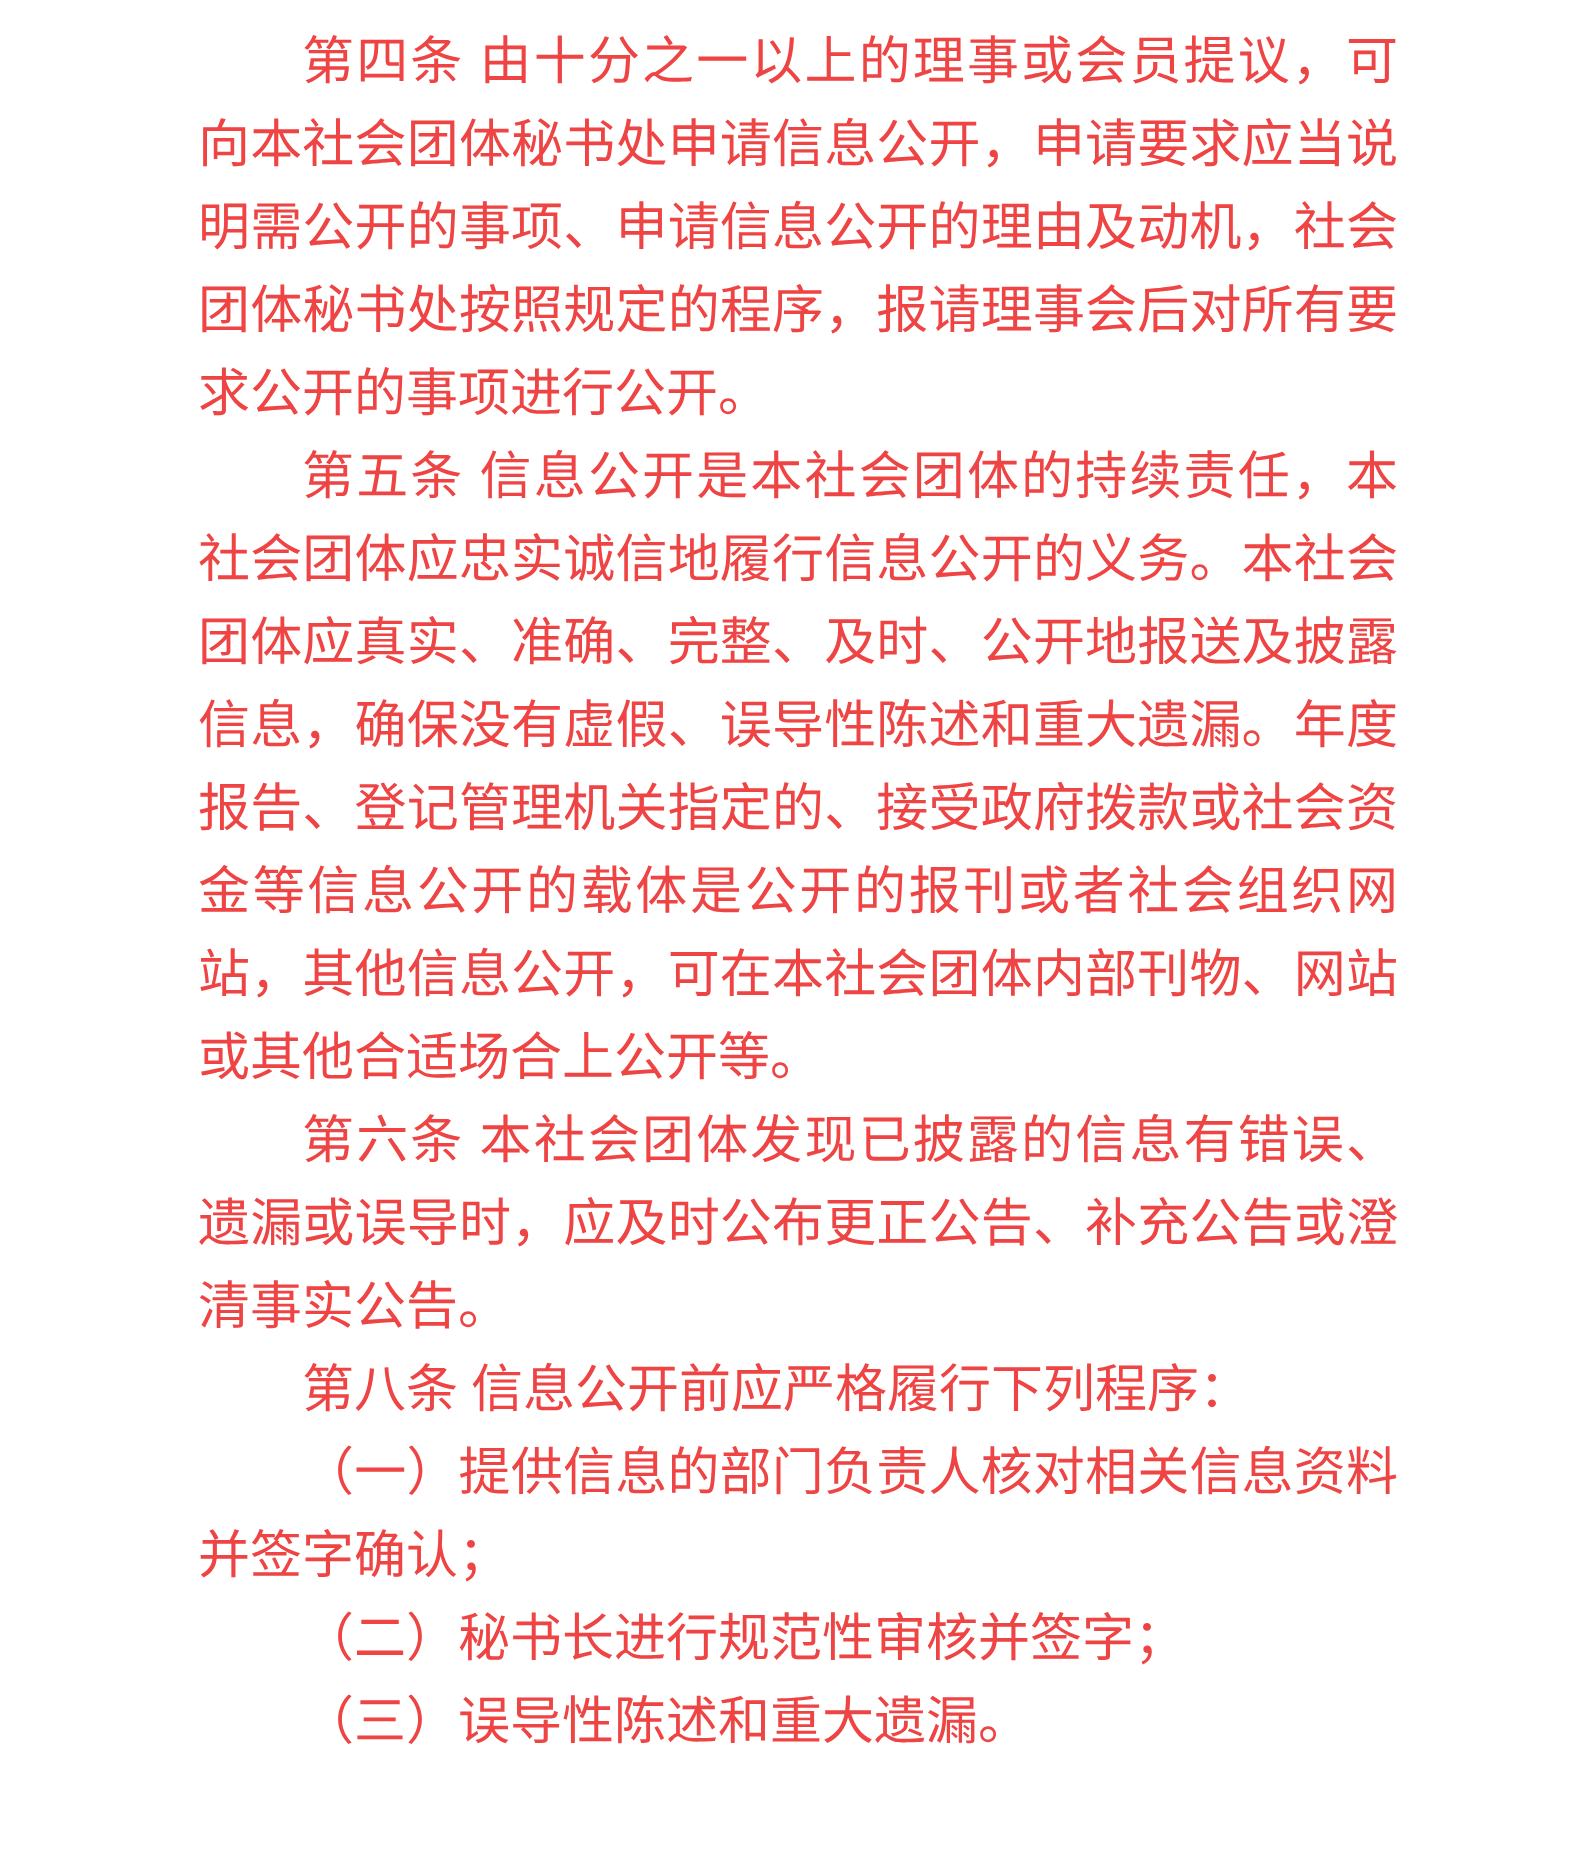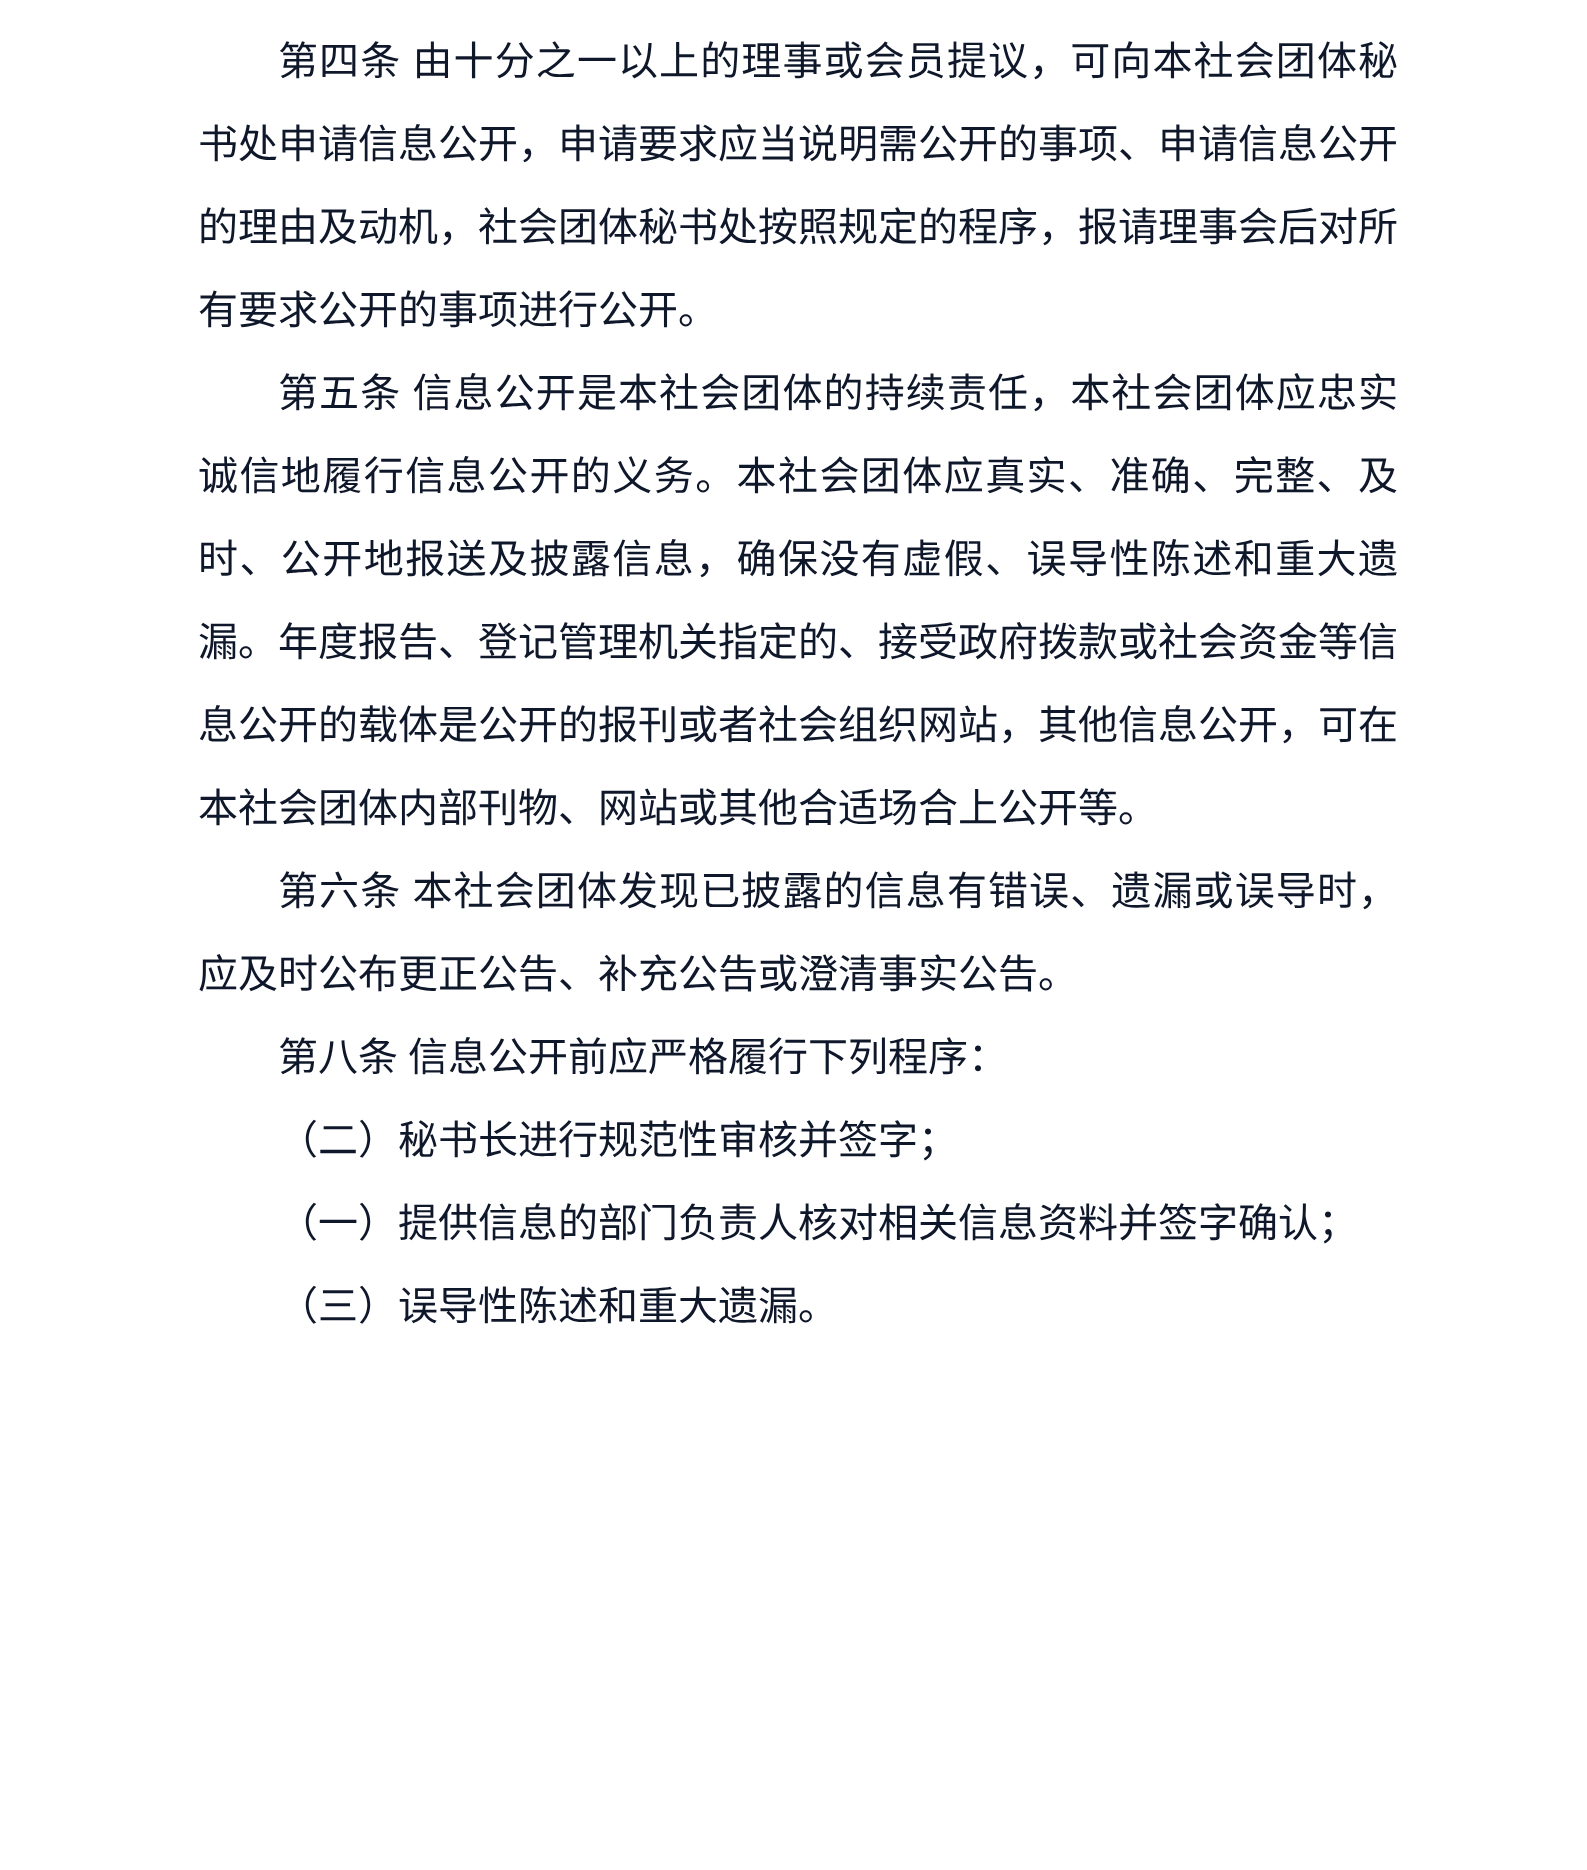--- a/index.html
+++ b/index.html
@@ -16,39 +16,39 @@
     box-sizing: border-box;
     width: 1587px;
     height: 1870px;
     padding: 20px 187px 0 198px;
     background: #ffffff;
     overflow: hidden;
   }
   .content {
     width: 1200px;
     font-family: "Liberation Serif", "DejaVu Serif", serif;
-    font-size: 40px;
+    font-size: 52px;
     line-height: 83px;
-    color: #0f172a;
+    color: #ef4444;
     text-align: justify;
     text-align-last: left;
     word-break: normal;
   }
   .content p {
     margin: 0;
     padding: 0;
     text-indent: 2em;
   }
 </style>
 </head>
 <body>
 
 <div class="page">
   <div class="content">
     <p>第四条 由十分之一以上的理事或会员提议，可向本社会团体秘书处申请信息公开，申请要求应当说明需公开的事项、申请信息公开的理由及动机，社会团体秘书处按照规定的程序，报请理事会后对所有要求公开的事项进行公开。</p>
     <p>第五条 信息公开是本社会团体的持续责任，本社会团体应忠实诚信地履行信息公开的义务。本社会团体应真实、准确、完整、及时、公开地报送及披露信息，确保没有虚假、误导性陈述和重大遗漏。年度报告、登记管理机关指定的、接受政府拨款或社会资金等信息公开的载体是公开的报刊或者社会组织网站，其他信息公开，可在本社会团体内部刊物、网站或其他合适场合上公开等。</p>
     <p>第六条 本社会团体发现已披露的信息有错误、遗漏或误导时，应及时公布更正公告、补充公告或澄清事实公告。</p>
     <p>第八条 信息公开前应严格履行下列程序：</p>
+    <p>（一）提供信息的部门负责人核对相关信息资料并签字确认；</p>
     <p>（二）秘书长进行规范性审核并签字；</p>
-    <p>（一）提供信息的部门负责人核对相关信息资料并签字确认；</p>
     <p>（三）误导性陈述和重大遗漏。</p>
   </div>
 </div>
 
 </body></html>

